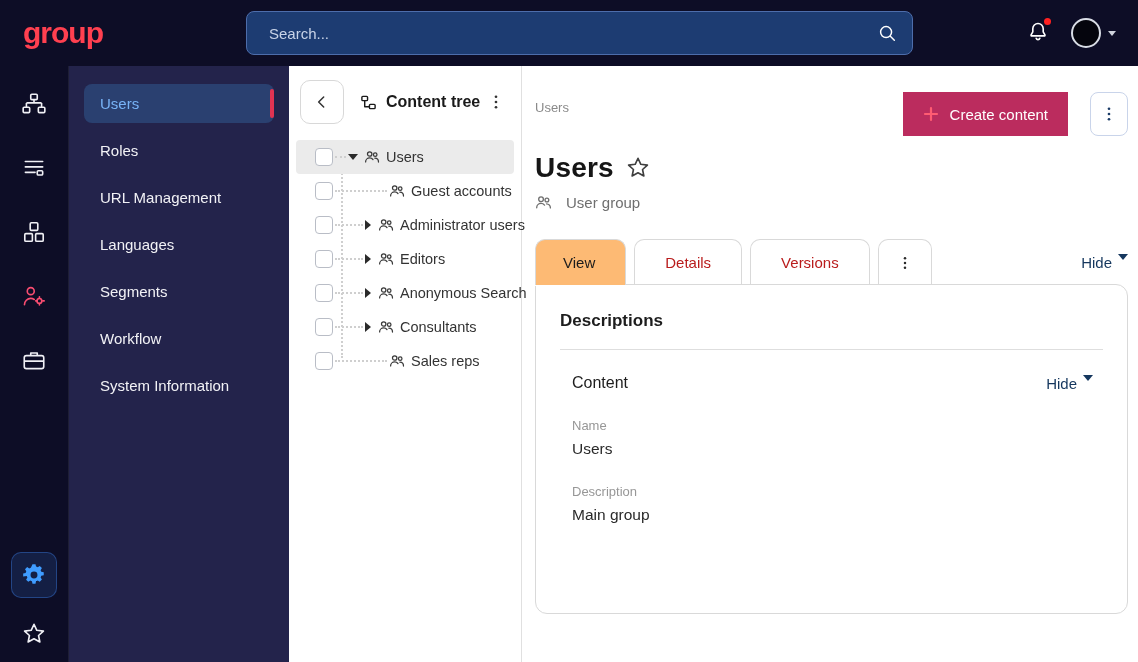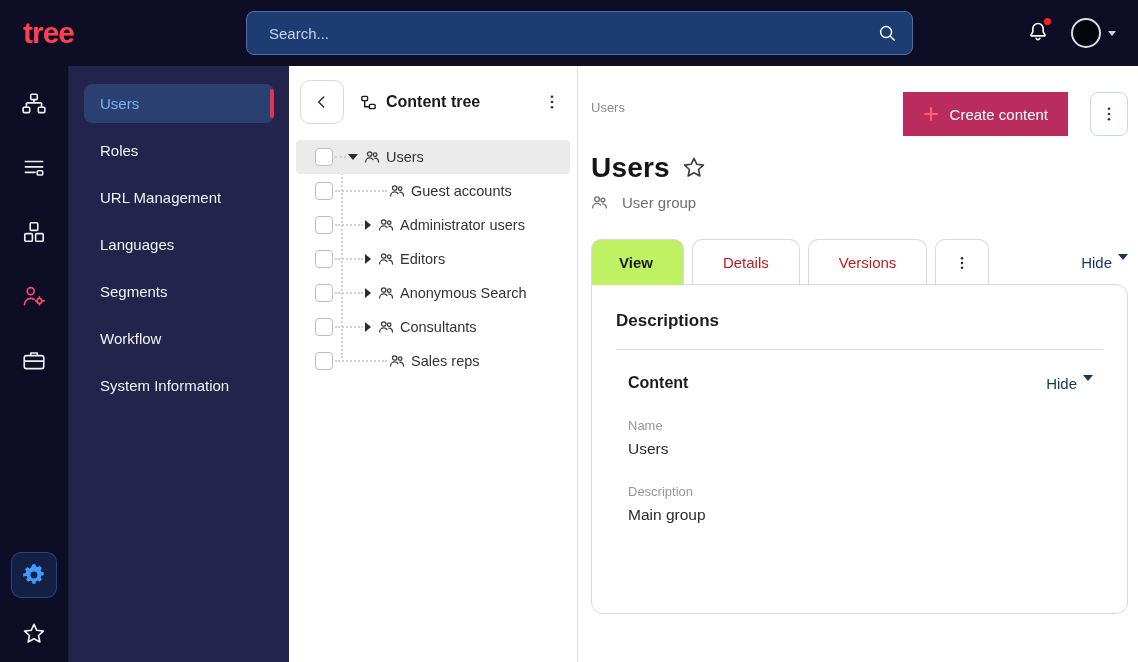--- a/index.html
+++ b/index.html
@@ -28,21 +28,21 @@
   .rail-bottom { margin-top:auto; display:flex; flex-direction:column; align-items:center; gap:22px; }
   .gear-box { width:46px; height:46px; border-radius:10px; background:rgba(66,139,255,0.14); border:1px solid rgba(66,139,255,0.35); display:flex; align-items:center; justify-content:center; cursor:pointer; }
 
   
   .side-menu { width:220px; background:#23234b; padding-top:18px; flex-shrink:0; }
   .menu-item { position:relative; margin:0 15px 8px; padding:11px 16px; border-radius:8px; color:#f2f2f6; font-size:15px; cursor:pointer; }
   .menu-item.active { background:#2a4070; color:#78b3f7; font-weight:500; }
   .menu-item.active::after { content:""; position:absolute; right:0; top:5px; bottom:5px; width:4px; border-radius:2px; background:#e13352; }
 
   
-  .tree-panel { width:289px; background:#fff; border-right:1px solid #e0e0e0; flex-shrink:0; display:flex; flex-direction:column; }
+  .tree-panel { width:233px; background:#fff; border-right:1px solid #e0e0e0; flex-shrink:0; display:flex; flex-direction:column; }
   .tree-header { display:flex; align-items:center; padding:14px 14px 12px 11px; }
   .back-btn { width:44px; height:44px; background:#fff; border:1px solid #d8d8d8; border-radius:10px; display:flex; align-items:center; justify-content:center; cursor:pointer; }
   .tree-title-group { display:flex; align-items:center; gap:9px; margin-left:16px; }
   .tree-title { font-size:16px; font-weight:700; color:#1a1a1a; }
   .tree-kebab { margin-left:auto; cursor:pointer; width:22px; height:22px; display:flex; align-items:center; justify-content:center; }
 
   .tree-list { position:relative; padding:4px 7px 0; }
   .tree-list::before { content:""; position:absolute; left:52px; top:30px; height:192px; border-left:2px dotted #cfcfcf; }
   .tree-row { display:flex; align-items:center; height:34px; padding-left:19px; border-radius:4px; font-size:14.5px; color:#333; cursor:pointer; position:relative; }
   .tree-row.selected { background:#ebebeb; }
@@ -63,42 +63,42 @@
   .header-actions { margin-left:auto; display:flex; align-items:center; gap:22px; }
   .create-btn { height:44px; display:flex; align-items:center; gap:11px; background:#bb2c5e; border:none; border-radius:0; padding:0 20px; color:#fff; font-size:15px; font-weight:500; font-family:"Liberation Sans", sans-serif; cursor:pointer; }
   .kebab-btn { width:38px; height:44px; background:#fff; border:1px solid #c9d4ea; border-radius:8px; display:flex; align-items:center; justify-content:center; cursor:pointer; }
 
   .title-row { display:flex; align-items:center; gap:11px; margin-top:16px; }
   .page-title { font-size:28px; font-weight:700; color:#161616; letter-spacing:0.2px; }
   .subtitle-row { display:flex; align-items:center; gap:8px; margin-top:10px; color:#6f6f6f; font-size:15px; }
 
   .tabs-row { display:flex; align-items:flex-end; margin-top:28px; position:relative; z-index:2; margin-bottom:-1px; }
   .tab { height:46px; display:flex; align-items:center; padding:0 30px; border:1px solid #d9d9d9; border-bottom:none; border-radius:10px 10px 0 0; margin-right:8px; font-size:15px; color:#b91c1c; background:transparent; cursor:pointer; }
-  .tab.active { background:#bef264; color:#1c1c1c; font-weight:700; box-shadow:0 1px 0 #fff;padding-left:27px; }
+  .tab.active { background:#fdba74; color:#1c1c1c; font-weight:400; box-shadow:0 1px 0 #fff;padding-left:27px; }
   .tab.tab-kebab { padding:0 18px; }
   .hide-link { margin-left:auto; margin-bottom:14px; display:flex; gap:6px; color:#15375e; font-size:15px; font-weight:500; cursor:pointer; }
   .tri-down-nav { border-left:5px solid transparent; border-right:5px solid transparent; border-top:6px solid #15375e; }
 
   .panel { position:relative; z-index:1; border:1px solid #d9d9d9; border-radius:0 12px 12px 12px; min-height:330px; padding:26px 24px; margin-right:0; }
   .panel-heading { font-size:17px; font-weight:700; color:#1d1d1d; }
   .panel hr { border:none; border-top:1px solid #dedede; margin-top:18px; }
   .section { margin-top:24px; padding-left:12px; }
   .section-head { display:flex; align-items:center; }
-  .section-title { font-size:16px; font-weight:700; color:#1d1d1d; }
+  .section-title { font-size:16px; font-weight:400; color:#1d1d1d; }
   .section-head .hide-link { margin-bottom:0; margin-right:10px; }
   .field-label { font-size:13px; color:#979797; margin-top:26px; }
   .field-value { font-size:15.5px; color:#2a2a2a; margin-top:7px; }
 
   svg { display:block; }
 </style>
 </head>
 <body>
 
 <header class="topbar">
-  <div class="logo">tree</div>
+  <div class="logo">group</div>
 
   <div class="search-box">
     <input type="text" placeholder="Search..." style="">
     <span>
       <svg width="22" height="22" viewBox="0 0 24 24" fill="none" stroke="#ffffff" stroke-width="1.6" stroke-linecap="round">
         <circle cx="11" cy="11" r="6"></circle>
           <path d="M15.6 15.6 L20 20"></path>
       </svg>
     </span>
   </div>

